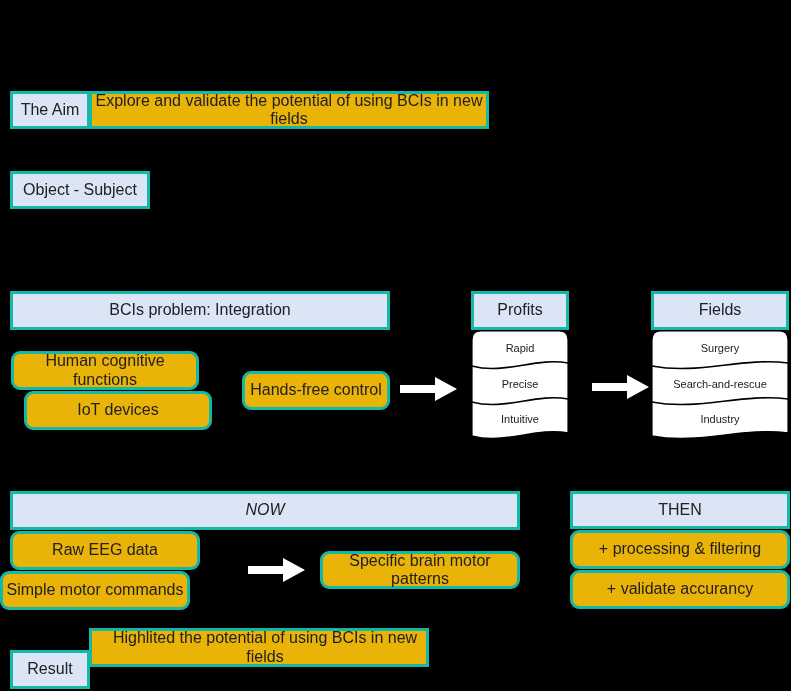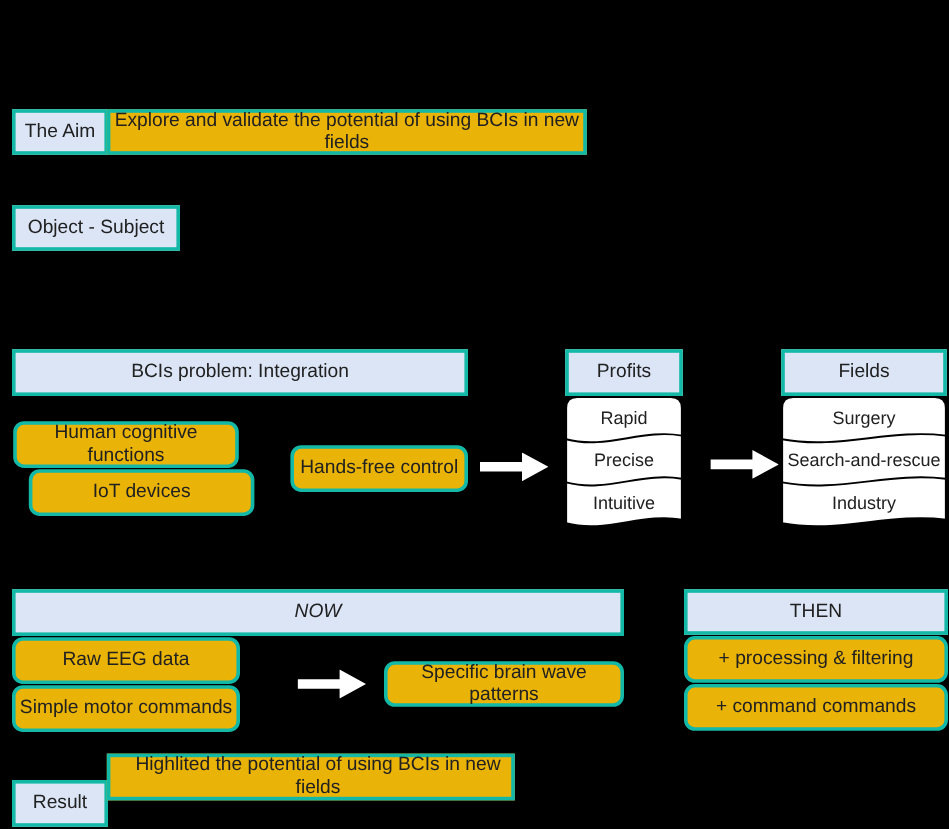--- a/index.html
+++ b/index.html
@@ -18,21 +18,21 @@
     text-align:center;line-height:1.15;
   }
   .blue{background:#dbe5f6;}
   .white{background:#eab308;}
   .rounded{border-radius:9px;}
   .stack{position:absolute;}
   .stack svg{display:block;}
   .stack .seg{
     position:absolute;left:0;width:100%;
     display:flex;align-items:center;justify-content:center;
-    font-size:15px;color:#212121;
+    font-size:11px;color:#212121;
   }
   .arrow{position:absolute;width:57px;height:24px;}
 </style>
 </head>
 <body>
 
 <div class="box blue" style="left:10px;top:91px;width:80px;height:38px;">The Aim</div>
 <div class="box white" style="left:89px;top:91px;width:400px;height:38px;">Explore and validate the potential of using BCIs in new fields</div>
 
 <div class="box blue" style="left:10px;top:171px;width:140px;height:38px;">Object - Subject</div>
@@ -69,26 +69,26 @@
     <path d="M 0.8 36 C 48 45 90 27 137.2 33" fill="none" stroke="#000000" stroke-width="1.6"></path>
     <path d="M 0.8 72 C 48 81 90 63 137.2 69" fill="none" stroke="#000000" stroke-width="1.6"></path>
   </svg>
   <div class="seg" style="top:0;height:36px;">Surgery</div>
   <div class="seg" style="top:36px;height:35px;">Search-and-rescue</div>
   <div class="seg" style="top:72px;height:34px;">Industry</div>
 </div>
 
 <div class="box blue" style="left:10px;top:491px;width:510px;height:39px;font-style:italic;">NOW</div>
 <div class="box white rounded" style="left:10px;top:531px;width:190px;height:39px;">Raw EEG data</div>
-<div class="box white rounded" style="left:10px;top:571px;width:190px;height:39px;">Simple motor commands</div>
+<div class="box white rounded" style="left:0;top:571px;width:190px;height:39px;">Simple motor commands</div>
 
 <svg class="arrow" style="left:248px;top:558px;" viewBox="0 0 57 24">
   <polygon points="0,8 35,8 35,0 57,12 35,24 35,16 0,16" fill="#ffffff"></polygon>
 </svg>
 
-<div class="box white rounded" style="left:320px;top:551px;width:200px;height:38px;">Specific brain wave patterns</div>
+<div class="box white rounded" style="left:320px;top:551px;width:200px;height:38px;">Specific brain motor patterns</div>
 
 <div class="box blue" style="left:570px;top:491px;width:220px;height:38px;">THEN</div>
 <div class="box white rounded" style="left:570px;top:530px;width:220px;height:39px;">+ processing &amp; filtering</div>
-<div class="box white rounded" style="left:570px;top:570px;width:220px;height:39px;">+ command commands</div>
+<div class="box white rounded" style="left:570px;top:570px;width:220px;height:39px;">+ validate accurancy</div>
 
 <div class="box blue" style="left:10px;top:650px;width:80px;height:39px;">Result</div>
 <div class="box white" style="left:89px;top:628px;width:340px;height:39px;padding-left:12px;">Highlited the potential of using BCIs in new fields</div>
 
 </body></html>

